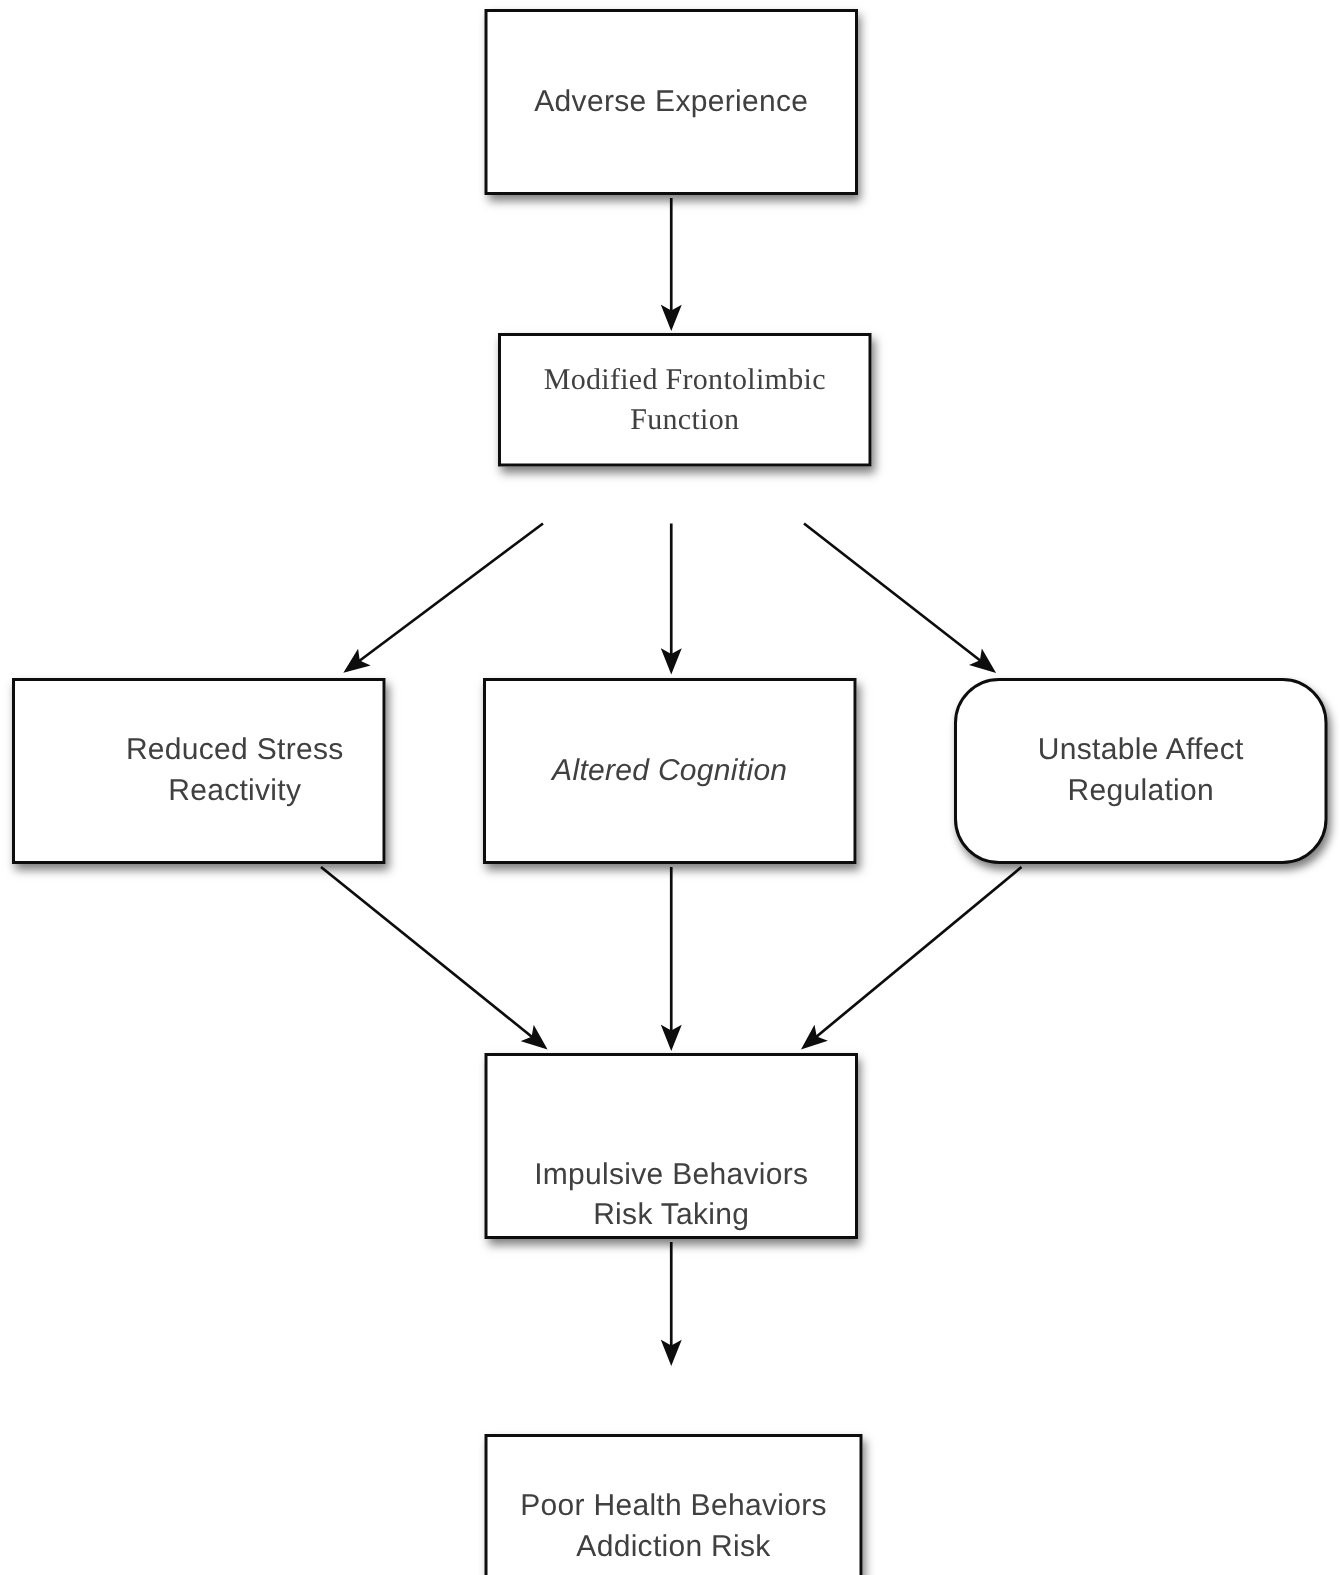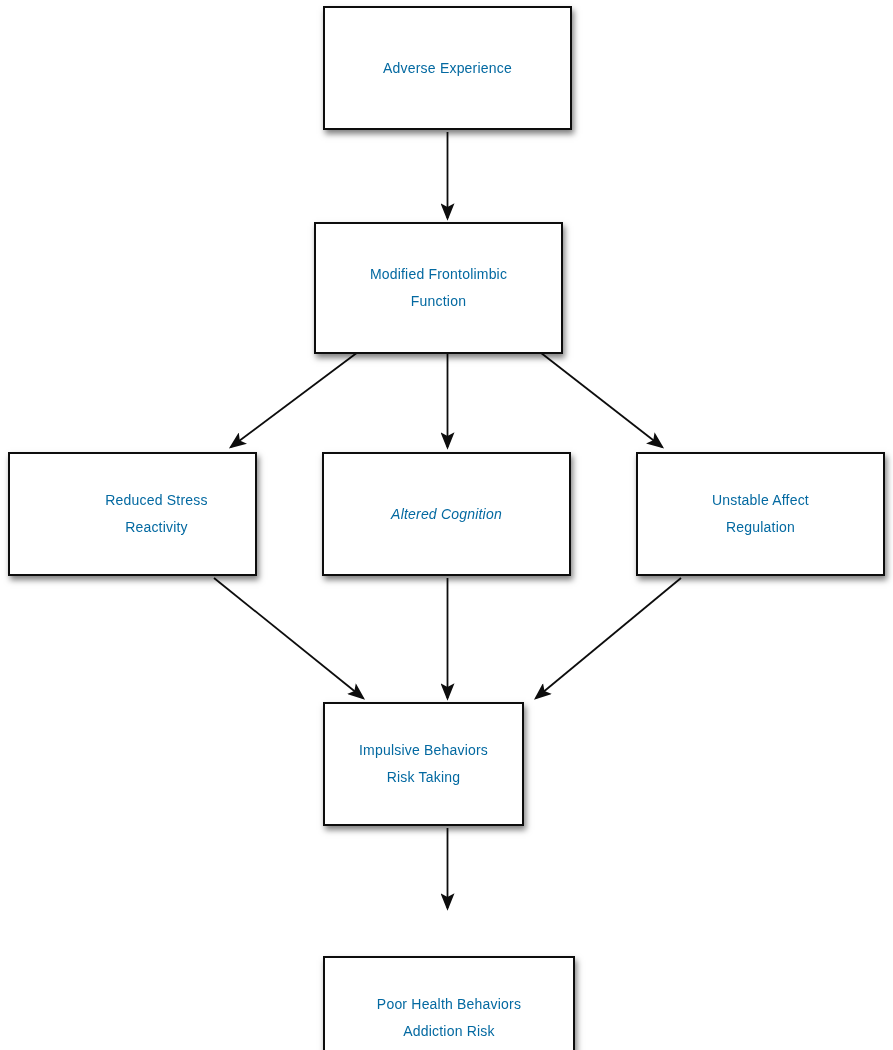--- a/index.html
+++ b/index.html
@@ -30,32 +30,32 @@
     border: 2px solid #0d0d0d;
     box-shadow: 2px 4px 6px rgba(0, 0, 0, 0.50);
     display: flex;
     align-items: center;
     justify-content: center;
   }
   .node .label {
     display: block;
     white-space: pre-line;
     text-align: center;
-    font-size: 14px;
+    font-size: 20px;
     line-height: 27px;
-    color: #0369a1;
+    color: #404040;
     letter-spacing: 0.2px;
   }
   
   #n-adverse      { left: 323px; top:   6px; width: 249px; height: 124px; }
-  #n-frontolimbic { left: 314px; top: 222px; width: 249px; height: 132px; }
+  #n-frontolimbic { left: 332px; top: 222px; width: 249px; height: 89px; font-family: Liberation Serif, serif; }
   #n-stress       { left:   8px; top: 452px; width: 249px; height: 124px; padding-left: 48px; }
   #n-cognition    { left: 322px; top: 452px; width: 249px; height: 124px; font-style: italic; }
-  #n-affect       { left: 636px; top: 452px; width: 249px; height: 124px; }
-  #n-impulsive    { left: 323px; top: 702px; width: 201px; height: 124px; }
+  #n-affect       { left: 636px; top: 452px; width: 249px; height: 124px; border-radius: 30px; }
+  #n-impulsive    { left: 323px; top: 702px; width: 249px; height: 124px; align-items: flex-end; }
   #n-poorhealth   { left: 323px; top: 912px; width: 252px; height: 124px; margin-top: 44px; }
   line.edge {
     stroke: #0d0d0d;
     stroke-width: 1.8;
   }
 </style>
 </head>
 <body>
 
 <div id="canvas">

